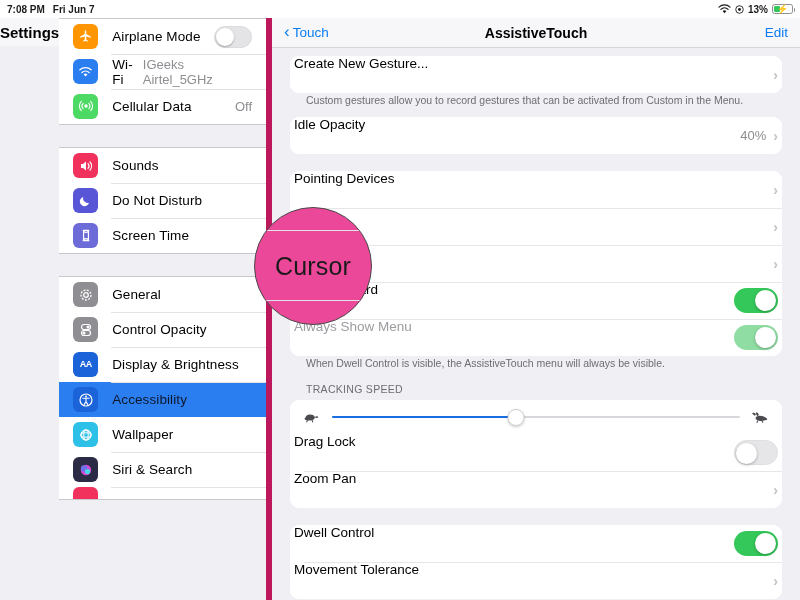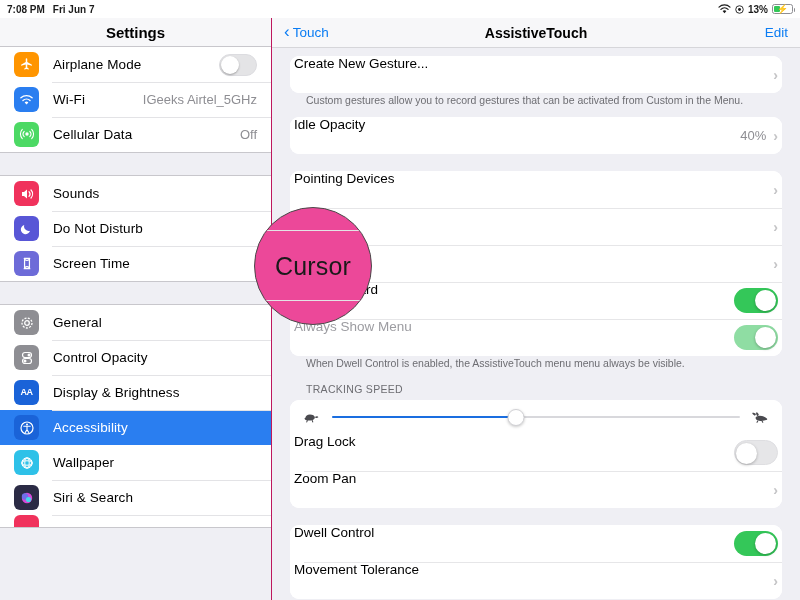--- a/index.html
+++ b/index.html
@@ -33,43 +33,43 @@
   .batt-fill { height: 100%; width: 34%; background: #34c759; border-radius: 1px; }
   .batt-bolt { position:absolute; left:50%; top:50%; transform:translate(-50%,-50%); font-size:9px; color:#1b1b1b; }
 
   
   .split { flex: 1 1 auto; display: flex; min-height: 0; }
 
   
   .sidebar {
     width: 272px; flex: 0 0 272px;
     background: #efeff4;
-    border-right: 1px solid #be185d;
-    display: flex; flex-direction: column;
+    border-right: 6px solid #be185d;
+    display: flex; flex-direction: row;
     overflow: hidden;
   }
   .sidebar-title {
     height: 28px; flex: 0 0 28px;
     display: flex; align-items: center; justify-content: center;
     font-size: 15px; font-weight: bold; color: #000;
     background: #f7f7f9;
   }
   .sb-scroll { flex: 1 1 auto; overflow: hidden; background: #efeff4; }
   .sb-group { background: #fff; border-top: 1px solid #c8c7cc; border-bottom: 1px solid #c8c7cc; }
   .sb-gap { height: 22px; background: #efeff4; }
   .sb-row {
     height: 35px; display: flex; align-items: center;
     padding-left: 14px; padding-right: 14px;
     background: #fff; position: relative;
   }
   .sb-row + .sb-row:before {
     content:""; position:absolute; left: 52px; right:0; top:0; height:1px; background:#e3e3e6;
   }
   .sb-row.selected { background: #2a7ef0; }
-  .sb-row.selected .sb-label { color: #ffffff; }
+  .sb-row.selected .sb-label { color: #0f172a; }
   .sb-row.selected + .sb-row:before { background: transparent; }
   .sb-icon {
     width: 25px; height: 25px; border-radius: 6px; flex: 0 0 25px;
     display: flex; align-items: center; justify-content: center;
     color: #fff; font-size: 13px; line-height: 1;
     overflow: hidden;
   }
   .sb-label { margin-left: 14px; font-size: 13.5px; color: #000; letter-spacing: .1px; }
   .sb-value { margin-left: auto; font-size: 13px; color: #8e8e93; }
   .sb-toggle {
@@ -381,21 +381,21 @@
           </div>
           <div class="row">
             <span class="row-label dim">Always Show Menu</span>
             <span class="row-right">
               <span class="tg on faded">
                   <span class="k"></span>
                 </span>
             </span>
           </div>
         </div>
-        <div class="footnote">When Dwell Control is enabled, the AssistiveTouch menu menu always be visible.</div>
+        <div class="footnote">When Dwell Control is visible, the AssistiveTouch menu will always be visible.</div>
 
         <div class="grouphdr">TRACKING SPEED</div>
         <div class="card">
           <div class="sliderrow">
             <span class="spd-ico">
               <svg width="18" height="11" viewBox="0 0 20 12">
                   <path d="M4 9.2c-2.4 0-3.4-1.4-3.4-2.2 0-.5.6-.8 1.3-.7l2 .3z" fill="#4a4a4f"></path>
                   <path d="M5.5 9.4c-2.2 0-3.8-1.5-3.8-3.2S3.6 2.8 6.6 2.8c3 0 5.4 1.4 5.4 3.3 0 1.8-2.2 3.3-4.6 3.3z" fill="#4a4a4f"></path>
                   <path d="M12.2 5.4c.7-.6 2-1 3-.6.7.3.9.9.4 1.3-.6.5-1.8.6-2.6.4z" fill="#4a4a4f"></path>
                   <path d="M3.6 9.4l-.5 1.5M9.2 9.4l.5 1.5" stroke="#4a4a4f" stroke-width="1.2" stroke-linecap="round"></path>

